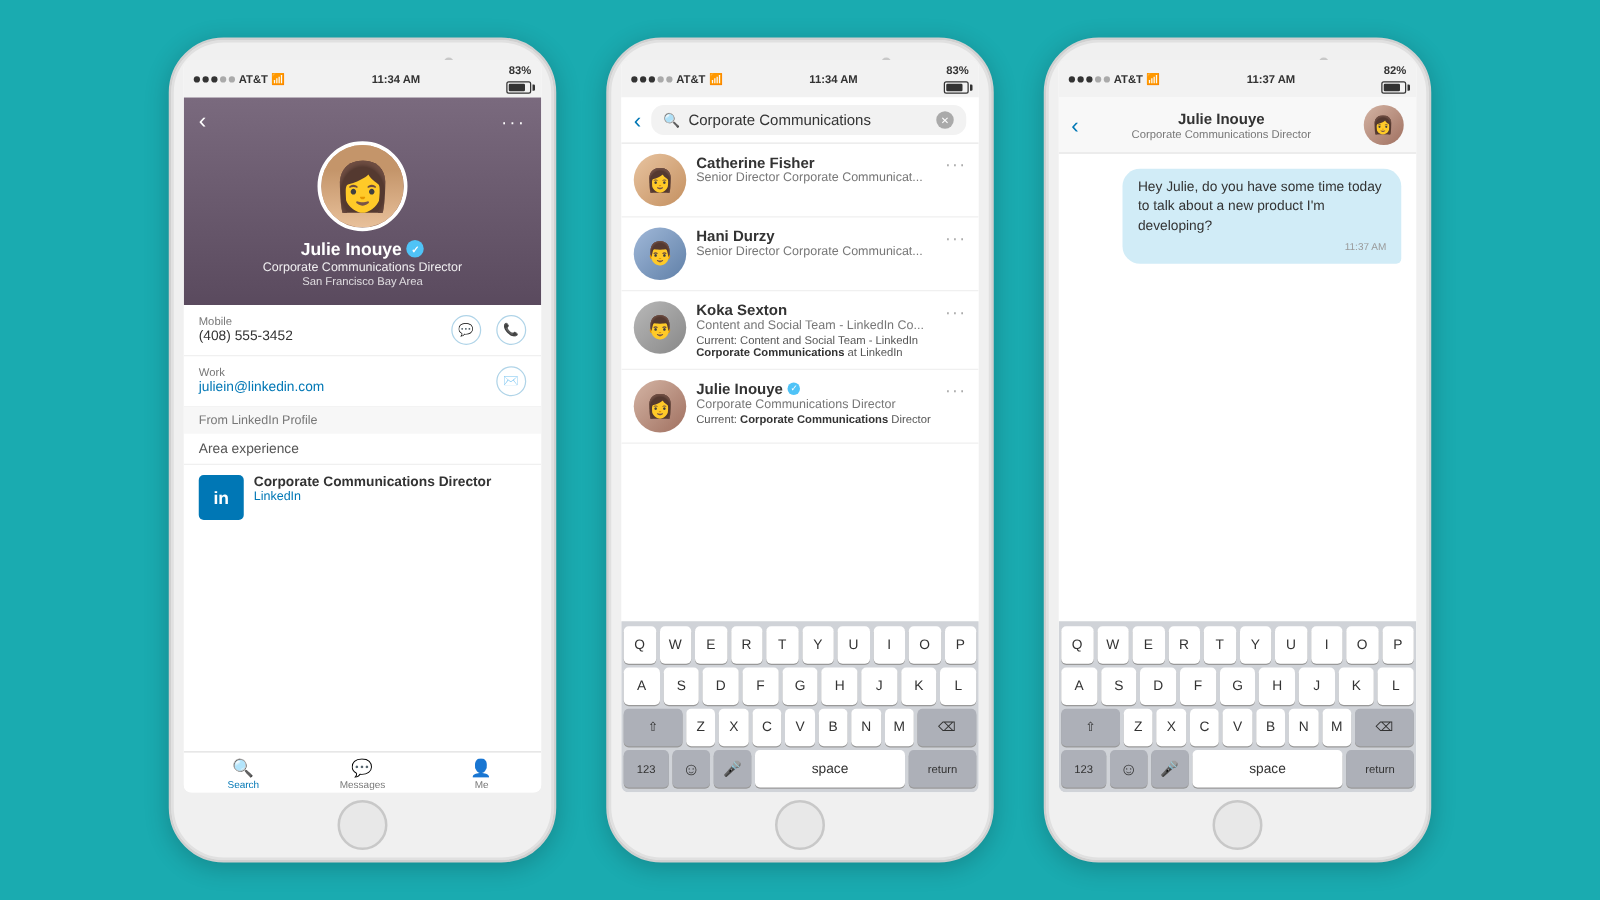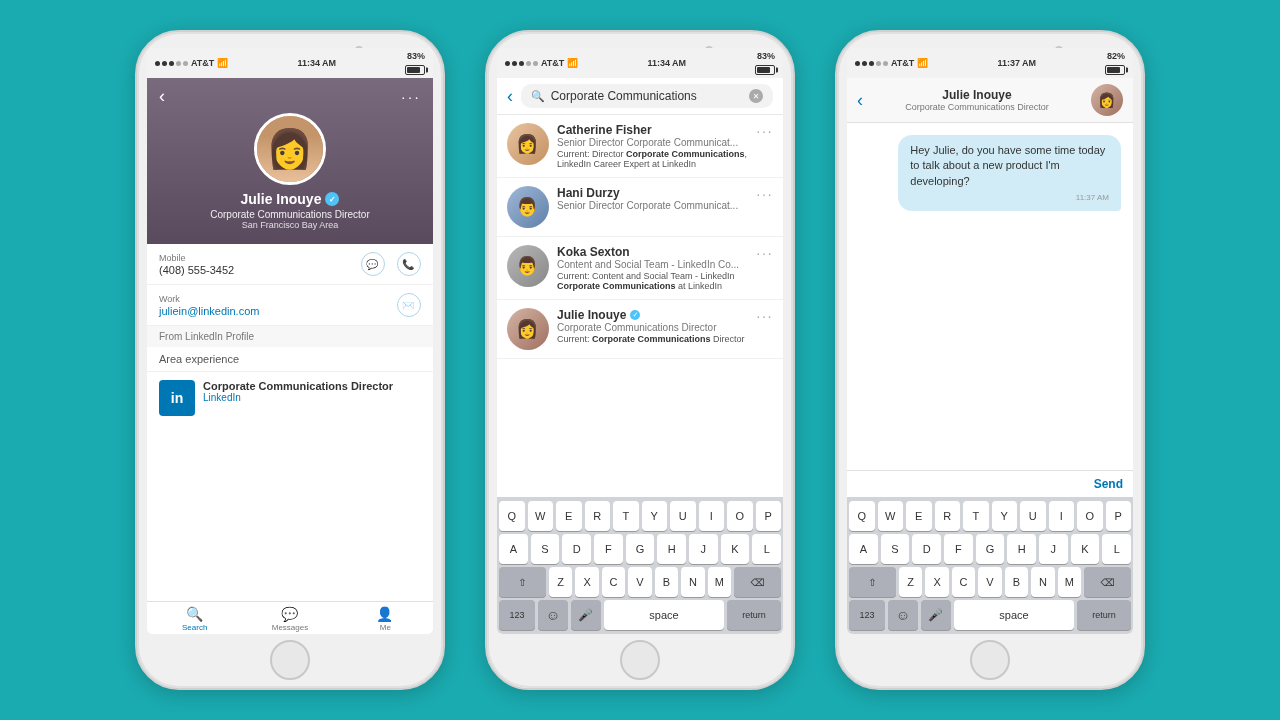--- a/index.html
+++ b/index.html
@@ -218,21 +218,21 @@
       margin-bottom: 1px;
     }
     .field-value {
       font-size: 11px;
       color: #0077b5;
     }
     .field-value.dark { color: #333; }
     .field-row {
       display: flex;
       justify-content: space-between;
-      align-items: center;
+      align-items: flex-start;
       gap: 24px;
     }
     .field-icons { display: flex; gap: 12px; }
     .field-icon {
       width: 24px; height: 24px;
       border-radius: 50%;
       border: 1.5px solid #b0d4e8;
       display: flex;
       align-items: center;
       justify-content: center;
@@ -643,23 +643,20 @@
         <div class="search-clear">✕</div>
       </div>
     </div>
 
     <div class="search-results-area">
       <div class="search-result">
         <div class="result-avatar a1">👩</div>
         <div class="result-info">
           <div class="result-name">Catherine Fisher</div>
           <div class="result-title">Senior Director Corporate Communicat...</div>
-          <div class="result-detail">
-            <span>Current: Director </span><span class="result-highlight">Corporate Communications</span><span>, LinkedIn Career Expert at LinkedIn</span>
-          </div>
         </div>
         <div class="result-more">···</div>
       </div>
 
       <div class="search-result">
         <div class="result-avatar a2">👨</div>
         <div class="result-info">
           <div class="result-name">Hani Durzy</div>
           <div class="result-title">Senior Director Corporate Communicat...</div>
         </div>
@@ -778,24 +775,20 @@
       <div class="msg-avatar-sm">👩</div>
     </div>
 
     <div class="msg-area">
       <div class="bubble-sent">
         <span>Hey Julie, do you have some time today to talk about a new product I'm developing?</span>
         <div class="bubble-time">11:37 AM</div>
       </div>
     </div>
 
-    <div class="msg-input-bar">
-      <div class="msg-text-area"></div>
-      <div class="msg-send-btn">Send</div>
-    </div>
 
     <div class="keyboard">
       <div class="keyboard-row">
         <div class="key">Q</div>
         <div class="key">W</div>
         <div class="key">E</div>
         <div class="key">R</div>
         <div class="key">T</div>
         <div class="key">Y</div>
         <div class="key">U</div>

